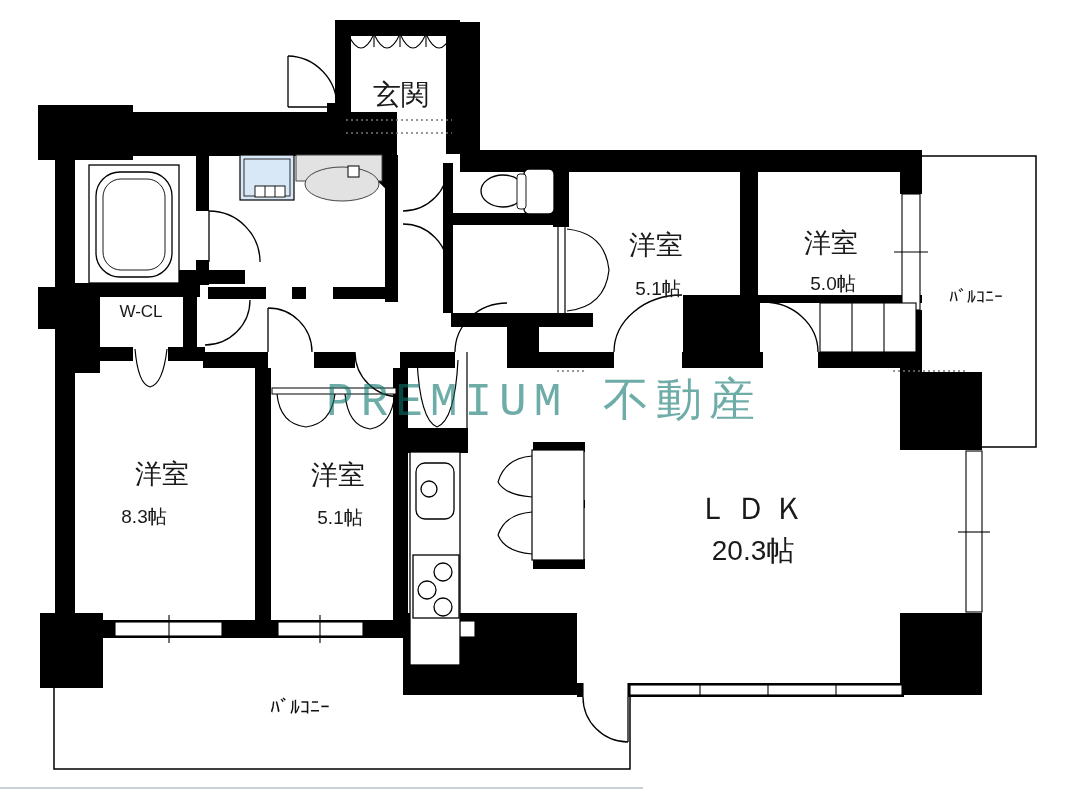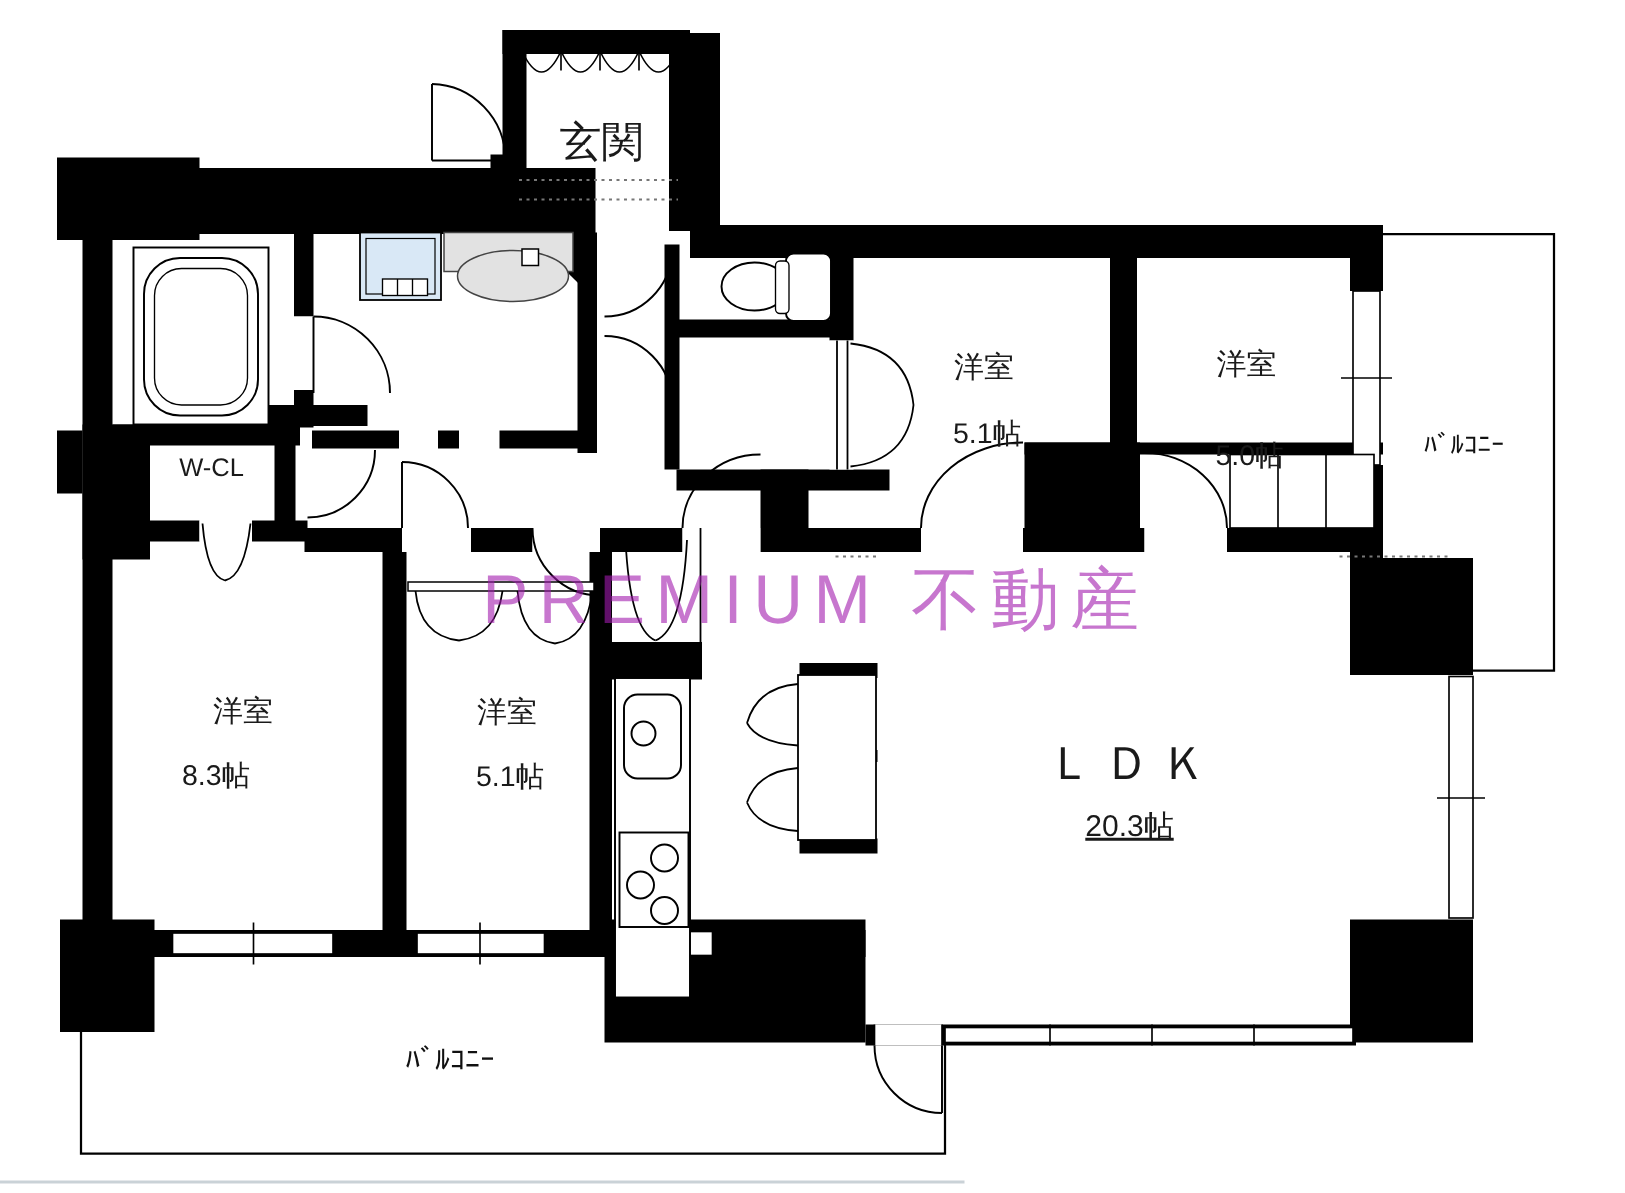--- a/index.html
+++ b/index.html
@@ -1,31 +1,31 @@
 <!DOCTYPE html>
 <html><head>
 <meta charset="utf-8">
 <style>
   html,body{margin:0;padding:0;background:#fff;}
   #plan{position:relative;width:1083px;height:795px;background:#ffffff;overflow:hidden;
         font-family:"Liberation Sans","DejaVu Sans",sans-serif;}
   #plan svg{position:absolute;left:0;top:0;}
   .label{position:absolute;transform:translate(-50%,-50%);color:#1a1a1a;white-space:nowrap;
          font-family:"Liberation Sans","DejaVu Sans",sans-serif;}
-  .room-name{font-size:20px;}
+  .room-name{font-size:27px;}
   .room-size{font-size:19px;}
   .genkan{font-size:28px;}
   .wcl{font-size:17px;}
   .ldk-name{font-size:31px;letter-spacing:7px;text-align:right;}
-  .ldk-size{font-size:20px;text-decoration:underline;}
+  .ldk-size{font-size:28px;}
   .balcony{font-size:20px;color:#111;}
   .balcony-small{font-size:18px;color:#111;}
   .watermark{position:absolute;transform:translate(-50%,-50%);
-     font-family:Liberation Sans, sans-serif;
-     font-size:46px;letter-spacing:7px;color:#a21caf;opacity:.6;}
+     font-family:Liberation Mono, monospace;
+     font-size:46px;letter-spacing:7px;color:#0f766e;opacity:.6;}
 </style>
 </head>
 <body>
 
 <div id="plan">
 
 <svg width="1083" height="795" viewBox="0 0 1083 795">
 
   <g fill="#000">
     <rect x="38" y="105" width="95" height="55"></rect>
@@ -253,21 +253,21 @@
 </svg>
 
 <div class="label genkan" style="left:401px;top:95px">玄関</div>
 
 <div class="label wcl" style="left:141px;top:312px">W-CL</div>
 
 <div class="label room-name" style="left:656px;top:245px">洋室</div>
 <div class="label room-size" style="left:658px;top:289px">5.1帖</div>
 
 <div class="label room-name" style="left:831px;top:243px">洋室</div>
-<div class="label room-size" style="left:833px;top:304px">5.0帖</div>
+<div class="label room-size" style="left:833px;top:284px">5.0帖</div>
 
 <div class="label room-name" style="left:162px;top:474px">洋室</div>
 <div class="label room-size" style="left:144px;top:517px">8.3帖</div>
 
 <div class="label room-name" style="left:338px;top:475px">洋室</div>
 <div class="label room-size" style="left:340px;top:518px">5.1帖</div>
 
 <div class="label ldk-name" style="left:755px;top:509px">ＬＤＫ</div>
 <div class="label ldk-size" style="left:753px;top:551px">20.3帖</div>
 

